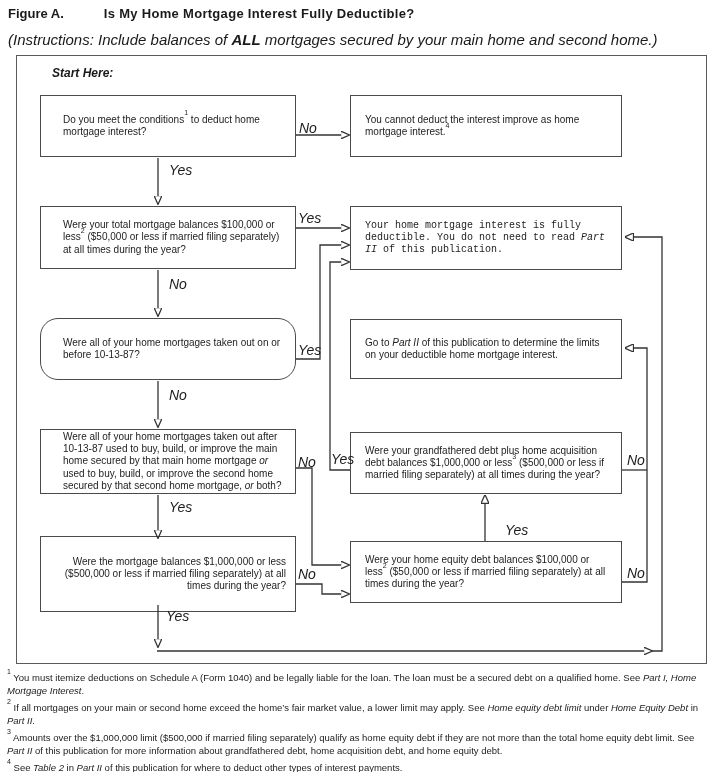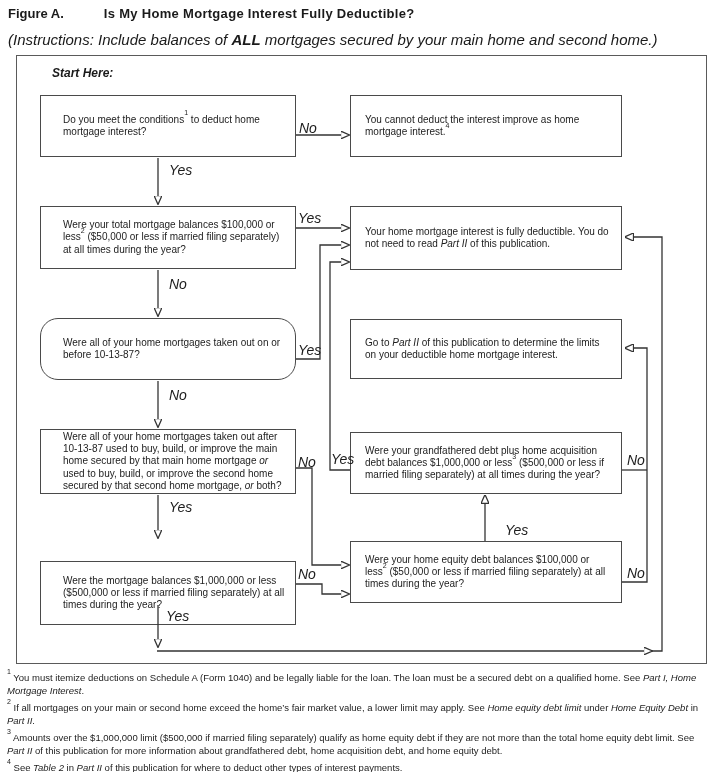--- a/index.html
+++ b/index.html
@@ -22,23 +22,23 @@
     display:flex; align-items:center;
     font-size:10px; line-height:12.3px; color:#1c1c1c;
   }
   .fb-l { padding:3px 9px 3px 22px; }
   .fb-r { padding:3px 9px 3px 14px; }
   .fbox sup, .footnote sup { font-size:7px; line-height:0; position:relative; top:-3px; }
   #box-q-conditions      { left:40px;  top:95px;  width:256px; height:62px; }
   #box-q-total-balances  { left:40px;  top:206px; width:256px; height:63px; }
   #box-q-before-871013   { left:40px;  top:318px; width:256px; height:62px;border-radius:18px; }
   #box-q-after-871013    { left:40px;  top:429px; width:256px; height:65px; }
-  #box-q-million-limit   { left:40px;  top:561px; width:256px; height:64px; }
+  #box-q-million-limit   { left:40px;  top:536px; width:256px; height:76px;text-align:right; }
   #box-cannot-deduct     { left:350px; top:95px;  width:272px; height:62px; }
-  #box-fully-deductible  { left:350px; top:206px; width:272px; height:64px; }
+  #box-fully-deductible  { left:350px; top:206px; width:272px; height:64px;font-family:Liberation Mono, monospace; }
   #box-go-to-part2       { left:350px; top:319px; width:272px; height:60px; }
   #box-q-grandfathered   { left:350px; top:432px; width:272px; height:62px; }
   #box-q-home-equity     { left:350px; top:541px; width:272px; height:62px; }
   .lbl { position:absolute; font-size:14px; font-style:italic; color:#1c1c1c; white-space:nowrap; }
   #lbl-b1-no  { left:299px; top:120px; }
   #lbl-b1-yes { left:169px; top:162px; }
   #lbl-b2-yes { left:298px; top:210px; }
   #lbl-b2-no  { left:169px; top:276px; }
   #lbl-b3-yes { left:298px; top:342px; }
   #lbl-b3-no  { left:169px; top:387px; }

